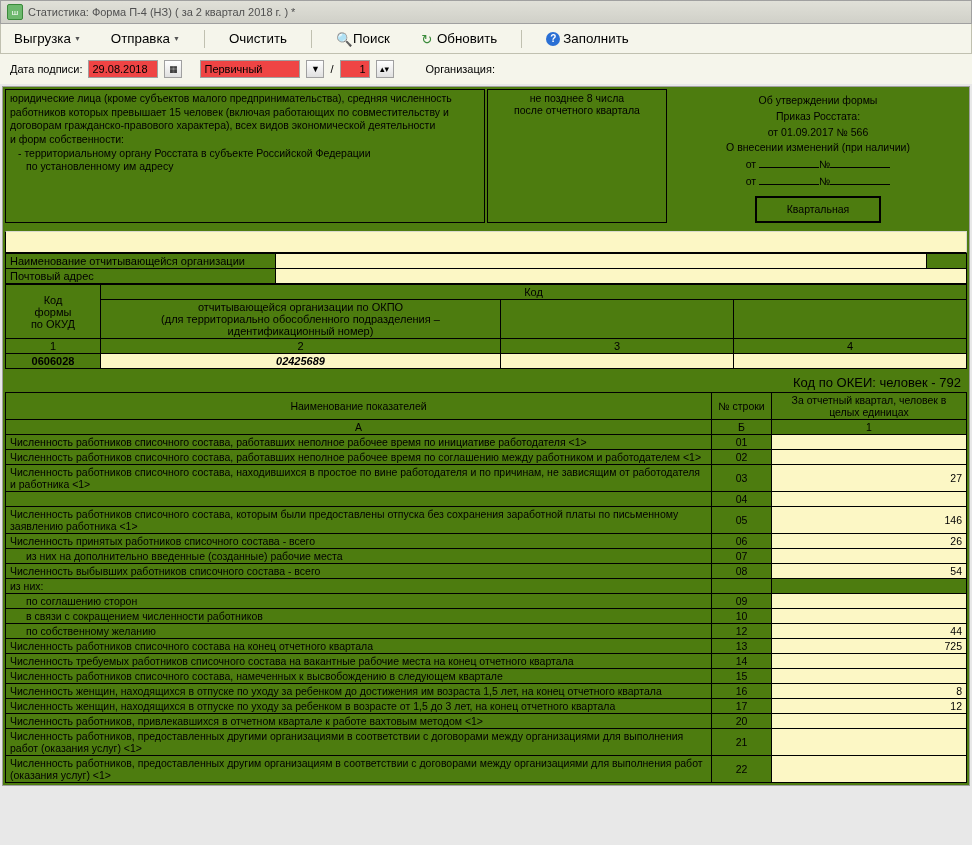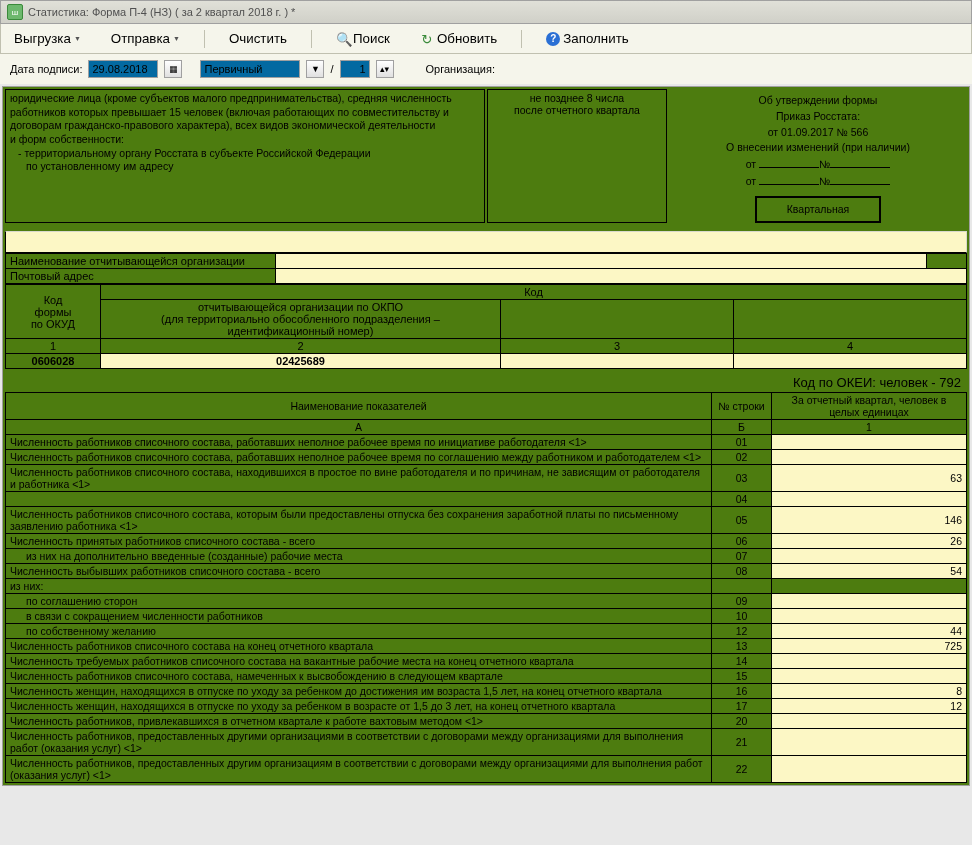--- a/index.html
+++ b/index.html
@@ -58,21 +58,21 @@
 .icn-help { background: #2a6fd4; color: #fff; border-radius: 50%; font-size: 10px; text-align: center; line-height: 14px; font-weight: bold; }
 .paramrow {
   background: #f5f5eb;
   padding: 6px 10px;
   display: flex;
   align-items: center;
   gap: 6px;
 }
 input[type="text"], select {
   border: 1px solid #a0a0a0;
-  background: #0369a1;
+  background: #ef4444;
   padding: 1px 3px;
   font-size: 11px;
   height: 18px;
 }
 .btn-picker {
   border: 1px solid #a0a0a0;
   background: linear-gradient(#fff,#e0e0e0);
   width: 18px; height: 18px;
   cursor: pointer;
   font-size: 9px;
@@ -123,21 +123,21 @@
   padding: 1px 4px;
   vertical-align: middle;
 }
 .org-table .lab { text-align: left; }
 .org-table .yl { background: #fcf7c5; }
 .code-table th, .code-table td {
   border: 1px solid #000;
   padding: 1px 4px;
   text-align: center;
 }
-.code-table .yl { background: #fcf7c5; }
+.code-table .yl { background: #fcf7c5; font-style: italic; }
 .note-right { text-align: right; font-size: 13px; padding: 6px 6px 2px 0; }
 .data-table th, .data-table td {
   border: 1px solid #000;
   padding: 1px 4px;
   font-size: 10.5px;
 }
 .data-table th { text-align: center; font-weight: normal; }
 .data-table .c { text-align: center; }
 .data-table .r { text-align: right; }
 .data-table .yl { background: #fcf7c5; }
@@ -292,21 +292,21 @@
           <td class="yl r"></td>
         </tr>
         <tr>
           <td class="">Численность работников списочного состава, работавших неполное рабочее время по соглашению между работником и работодателем &lt;1&gt;</td>
           <td class="c">02</td>
           <td class="yl r"></td>
         </tr>
         <tr>
           <td class="">Численность работников списочного состава, находившихся в простое по вине работодателя и по причинам, не зависящим от работодателя и работника &lt;1&gt;</td>
           <td class="c">03</td>
-          <td class="yl r">63</td>
+          <td class="yl r">27</td>
         </tr>
         <tr>
           <td class=""></td>
           <td class="c">04</td>
           <td class="yl r"></td>
         </tr>
         <tr>
           <td class="">Численность работников списочного состава, которым были предоставлены отпуска без сохранения заработной платы по письменному заявлению работника &lt;1&gt;</td>
           <td class="c">05</td>
           <td class="yl r">146</td>

